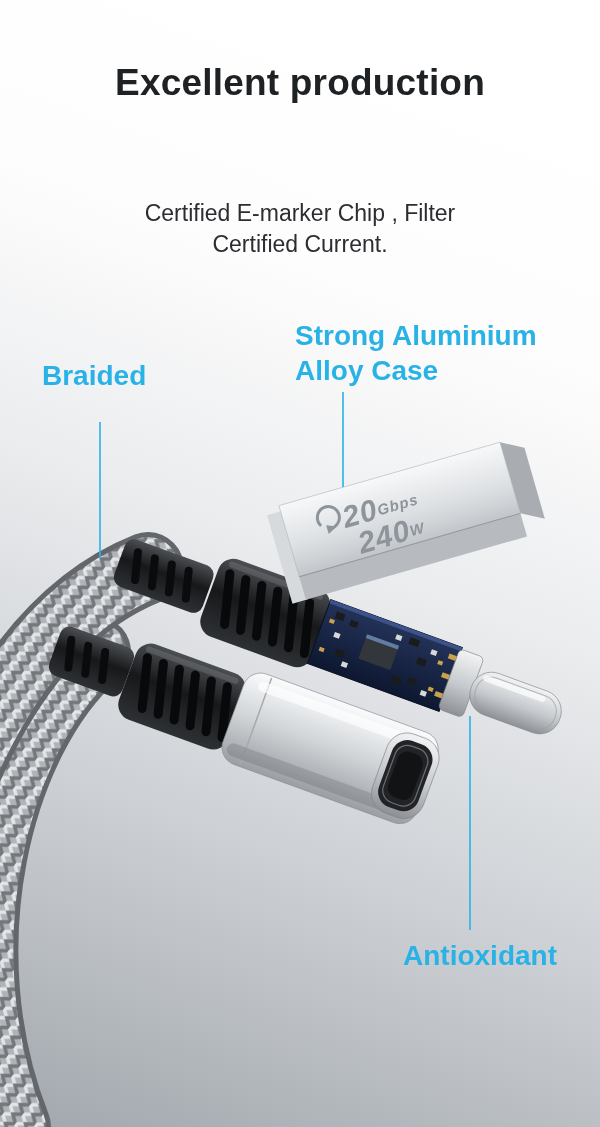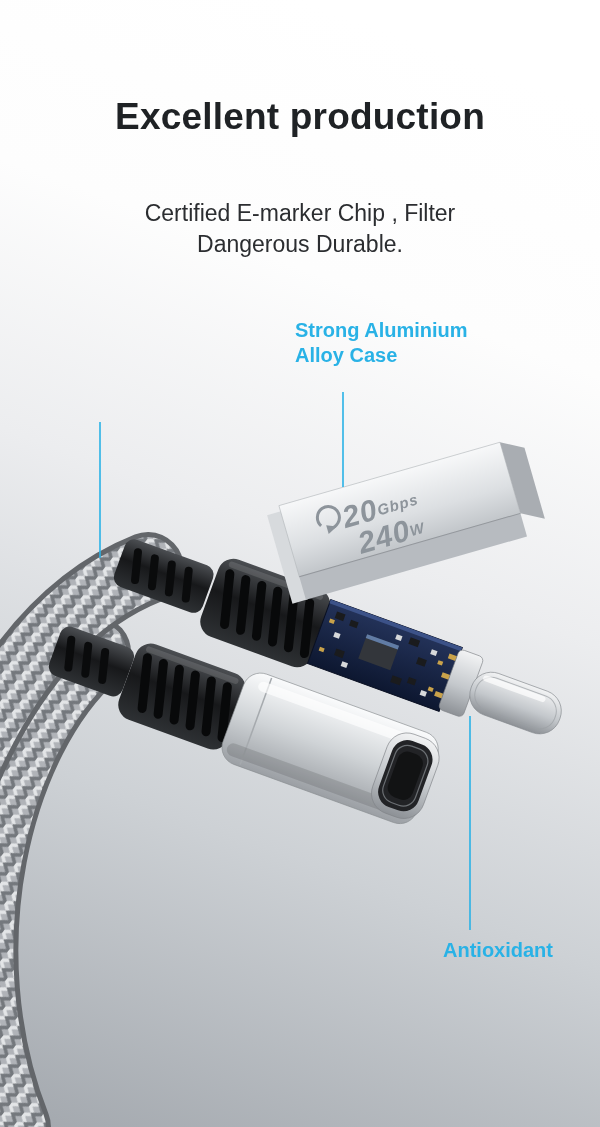--- a/index.html
+++ b/index.html
@@ -4,36 +4,36 @@
 <style>
   html,body{margin:0;padding:0;}
   .stage{
     position:relative;
     width:600px;height:1127px;
     overflow:hidden;
     background:linear-gradient(200deg,#ffffff 8%,#fdfdfd 28%,#ecedef 48%,#cdd1d5 72%,#a2a7ad 100%);
     font-family:"Liberation Sans", sans-serif;
   }
   .title{
-    position:absolute;top:94px;left:0;width:100%;
+    position:absolute;top:60px;left:0;width:100%;
     text-align:center;font-size:37px;font-weight:bold;
     color:#1f2225;line-height:1.22;letter-spacing:.2px;
   }
   .subtitle{
     position:absolute;top:198px;left:0;width:100%;
     text-align:center;font-size:23px;font-weight:400;
     color:#2b2d30;line-height:1.35;
   }
   .callout{
     position:absolute;
-    font-size:20px;font-weight:bold;color:#29b2e6;line-height:1.25;
+    font-size:28px;font-weight:bold;color:#29b2e6;line-height:1.25;
   }
   .callout-case{left:295px;top:318px;}
   .callout-nylon{left:42px;top:358px;}
-  .callout-nickel{left:403px;top:938px;margin-left:40px;}
+  .callout-nickel{left:403px;top:938px;}
   svg.product{position:absolute;left:0;top:0;}
 </style>
 </head>
 <body>
 
 <div class="stage">
 
   <svg class="product" width="600" height="1127" viewBox="0 0 600 1127">
     <defs>
       <pattern id="braid" width="16" height="12" patternUnits="userSpaceOnUse" patternTransform="rotate(38)">
@@ -195,26 +195,27 @@
       <line x1="100" y1="422" x2="100" y2="558"></line>
       <line x1="470" y1="716" x2="470" y2="930"></line>
     </g>
   </svg>
 
   <div class="title">
     <div>Excellent production</div>
   </div>
   <div class="subtitle">
     <div>Certified E-marker Chip , Filter</div>
-    <div>Dangerous Durable.</div>
+    <div>Certified Current.</div>
   </div>
 
   <div class="callout callout-case">
     <div>Strong Aluminium</div>
     <div>Alloy Case</div>
   </div>
   <div class="callout callout-nylon">
+    <div>Braided</div>
   </div>
   <div class="callout callout-nickel">
     <div>Antioxidant</div>
   </div>
 
 </div>
 
 </body></html>

